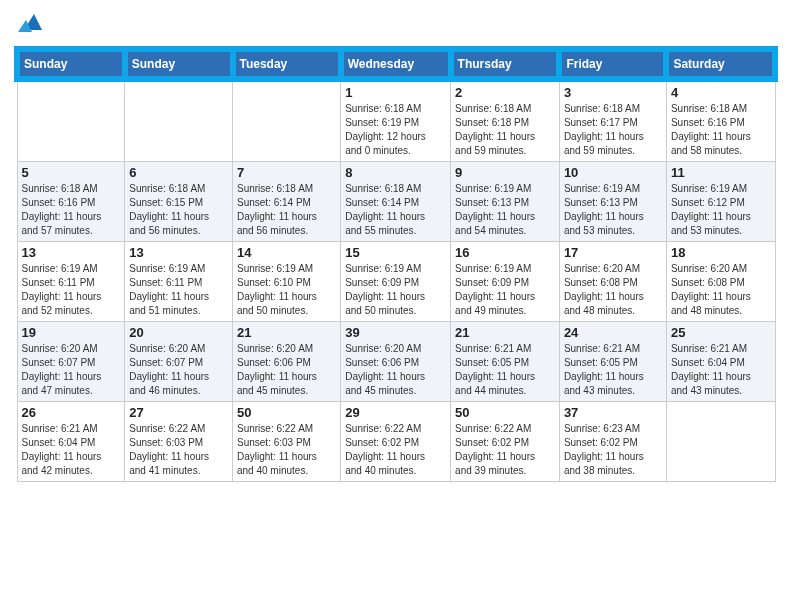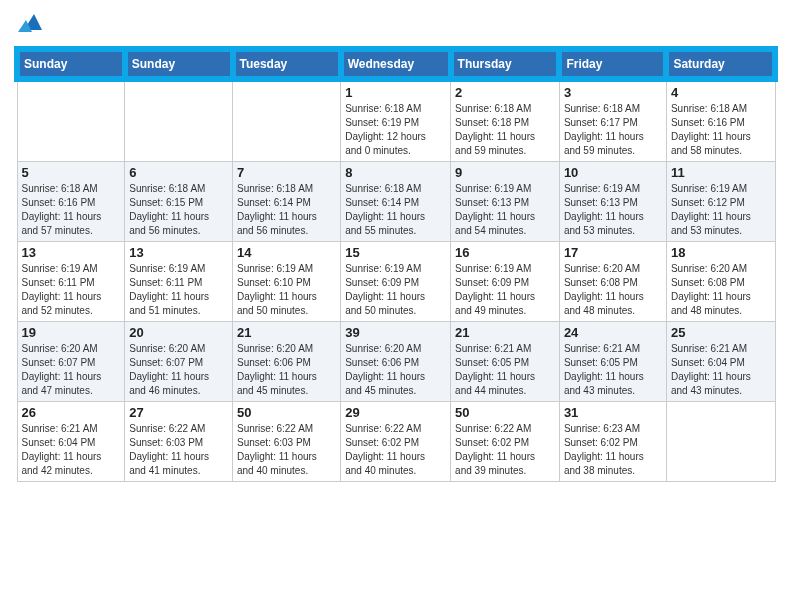--- a/index.html
+++ b/index.html
@@ -253,20 +253,20 @@
           </td>
           <td>
             <span class="day-num">29</span>
             <div class="day-info">Sunrise: 6:22 AM<br>Sunset: 6:02 PM<br>Daylight: 11 hours<br>and 40 minutes.</div>
           </td>
           <td>
             <span class="day-num">50</span>
             <div class="day-info">Sunrise: 6:22 AM<br>Sunset: 6:02 PM<br>Daylight: 11 hours<br>and 39 minutes.</div>
           </td>
           <td>
-            <span class="day-num">31</span>
+            <span class="day-num">37</span>
             <div class="day-info">Sunrise: 6:23 AM<br>Sunset: 6:02 PM<br>Daylight: 11 hours<br>and 38 minutes.</div>
           </td>
           <td class="empty"></td>
         </tr>
       </tbody>
   </table>
 </div>
 
 </body></html>

